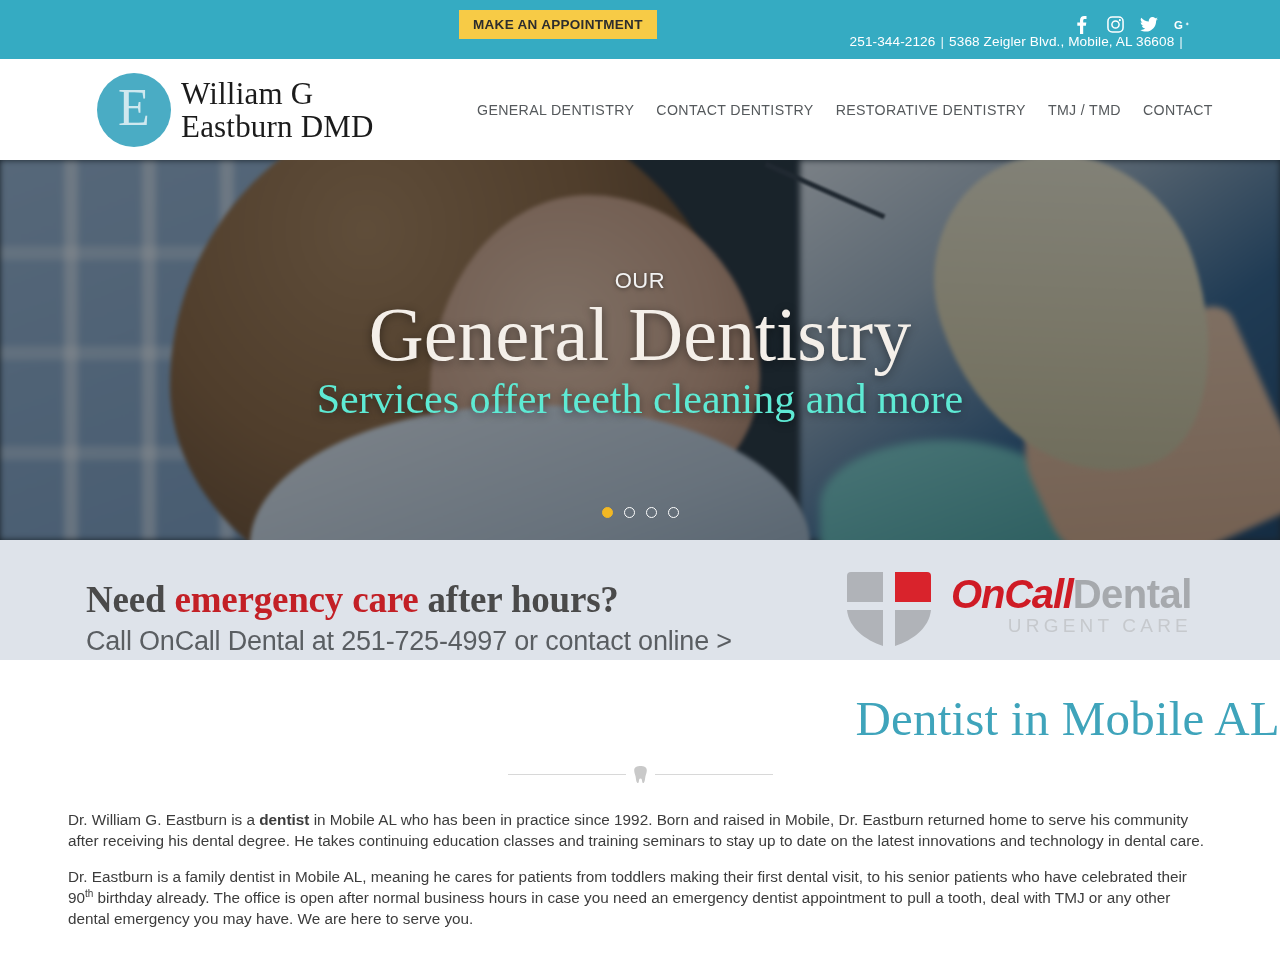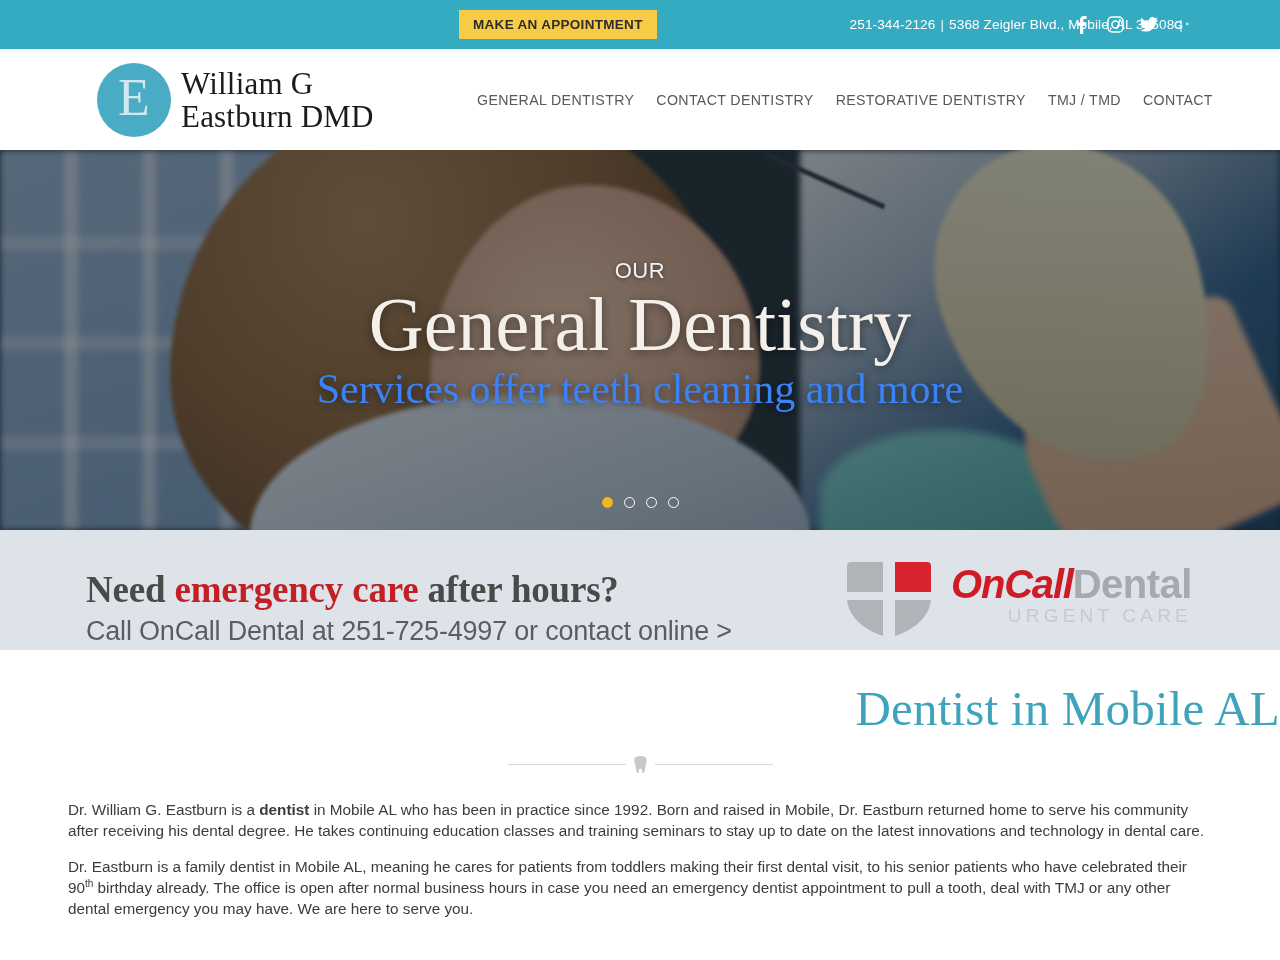--- a/index.html
+++ b/index.html
@@ -5,21 +5,21 @@
   * { box-sizing: border-box; margin: 0; padding: 0; }
   html, body {
     width: 1280px; height: 960px;
     overflow: hidden;
     background: #ffffff;
     font-family: "Liberation Sans", sans-serif;
   }
 
   
   .topbar {
-    height: 49px;
+    height: 59px;
     background: #35abc2;
     display: flex;
     align-items: center;
     position: relative;
   }
   .appt-btn {
     position: absolute;
     left: 459px;
     top: 10px;
     height: 29px;
@@ -35,21 +35,21 @@
     border: none;
     cursor: pointer;
     font-family: "Liberation Sans", sans-serif;
   }
   .topinfo {
     position: absolute;
     right: 92px;
     top: 0;
     height: 49px;
     display: flex;
-    align-items: center;
+    align-items: flex-end;
     color: #ffffff;
     font-size: 13.6px;
     letter-spacing: 0.1px;
     white-space: nowrap;
   }
   .sep { padding: 0 5px; color: #e6f4f7; }
   .socials {
     position: absolute;
     right: 88px;
     top: 0;
@@ -212,21 +212,21 @@
     line-height: 1.0;
     font-weight: normal;
     color: #f4efe9;
     margin-top: 2px;
     text-shadow: 0 2px 10px rgba(0,0,0,.45);
   }
   .hero-sub {
     font-family: "Liberation Serif", serif;
     font-size: 42px;
     line-height: 1.1;
-    color: #3b82f6;
+    color: #5eead4;
     margin-top: 4px;
     text-shadow: 0 2px 8px rgba(0,0,0,.45);
   }
   .hero-dots {
     position: absolute;
     left: 0; right: 0;
     bottom: 22px;
     display: flex;
     justify-content: center;
     gap: 11px;

